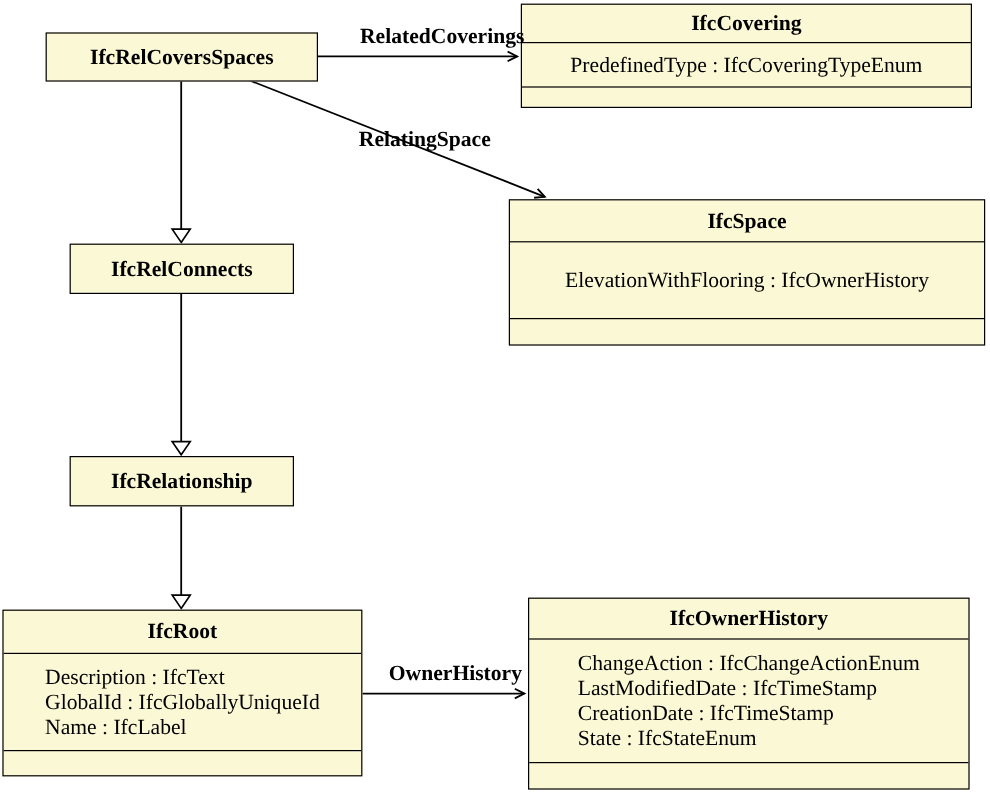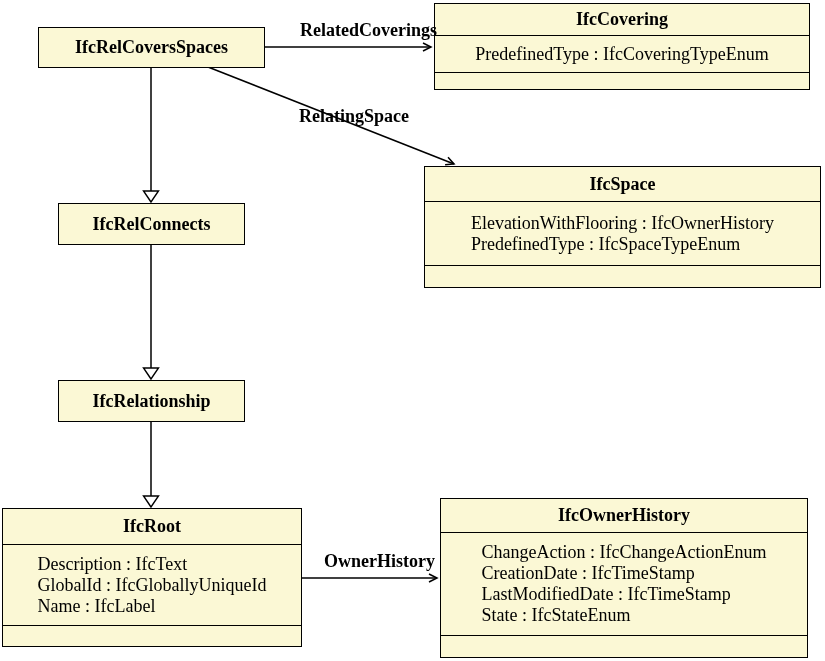--- a/index.html
+++ b/index.html
@@ -102,21 +102,20 @@
       </div>
     </div>
     <div class="uml-ops"></div>
   </div>
 
   <div class="uml-class" style="left:424px; top:166px; width:397px; height:122px;">
     <div class="uml-title divided" style="height:35px;">IfcSpace</div>
     <div class="uml-attrs" style="height:64px;">
       <div class="attr-block">
         <div>ElevationWithFlooring : IfcOwnerHistory</div>
-        <div>PredefinedType : IfcSpaceTypeEnum</div>
       </div>
     </div>
     <div class="uml-ops"></div>
   </div>
 
   <div class="uml-class" style="left:58px; top:203px; width:187px; height:42px;">
     <div class="uml-title full">IfcRelConnects</div>
   </div>
 
   <div class="uml-class" style="left:58px; top:380px; width:187px; height:42px;">
@@ -133,22 +132,22 @@
       </div>
     </div>
     <div class="uml-ops"></div>
   </div>
 
   <div class="uml-class" style="left:440px; top:498px; width:368px; height:160px;">
     <div class="uml-title divided" style="height:34px;">IfcOwnerHistory</div>
     <div class="uml-attrs" style="height:103px;">
       <div class="attr-block">
         <div>ChangeAction : IfcChangeActionEnum</div>
+        <div>LastModifiedDate : IfcTimeStamp</div>
         <div>CreationDate : IfcTimeStamp</div>
-        <div>LastModifiedDate : IfcTimeStamp</div>
         <div>State : IfcStateEnum</div>
       </div>
     </div>
     <div class="uml-ops"></div>
   </div>
 
   <div class="edge-label" style="left:300px; top:20px;">RelatedCoverings</div>
   <div class="edge-label" style="left:299px; top:106px;">RelatingSpace</div>
   <div class="edge-label" style="left:324px; top:551px;">OwnerHistory</div>
 

